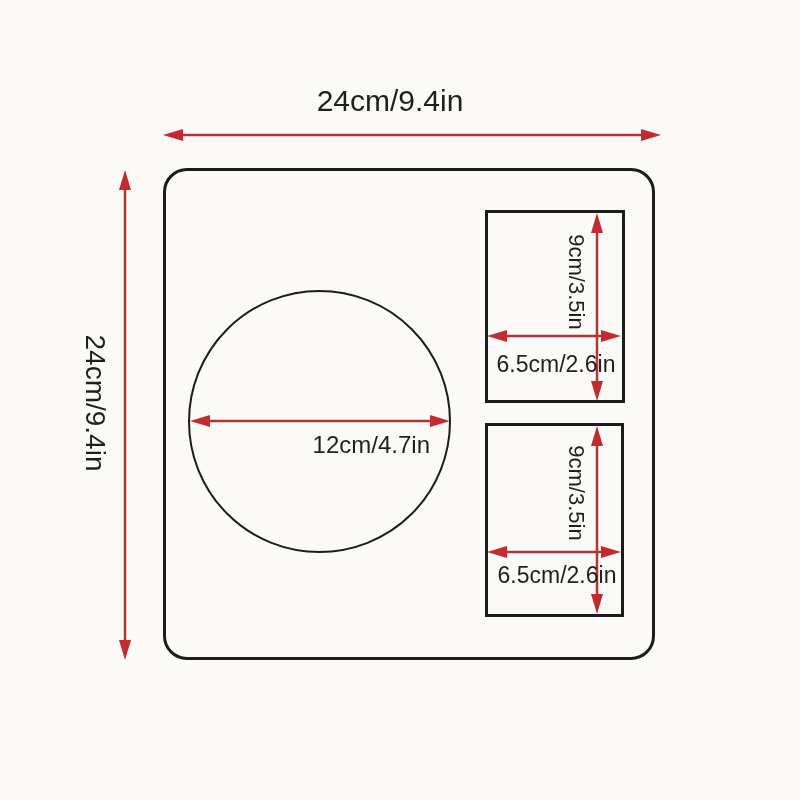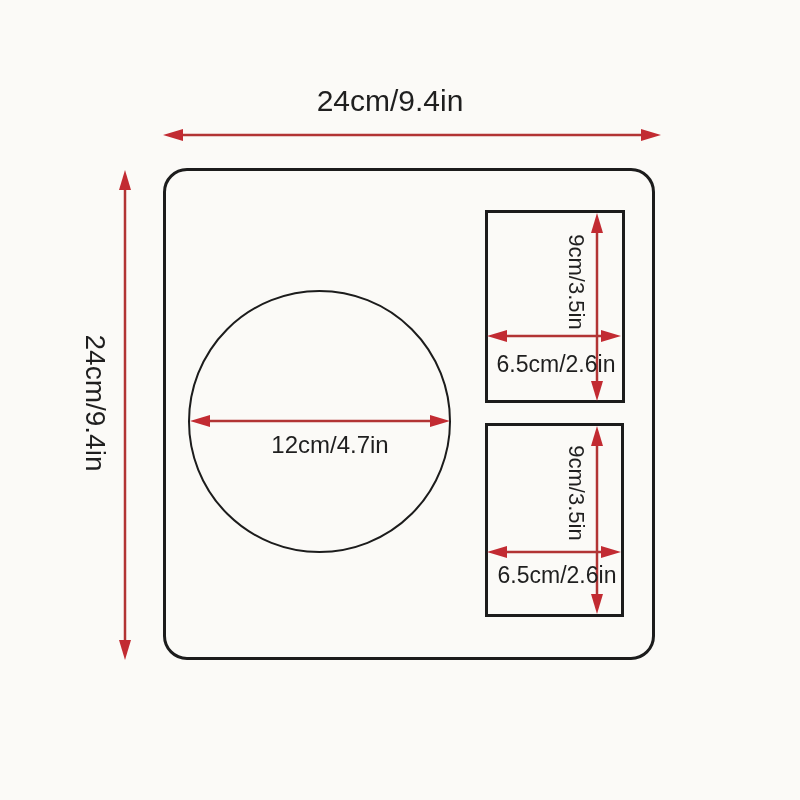--- a/index.html
+++ b/index.html
@@ -46,21 +46,21 @@
     white-space:nowrap;
     z-index:5;
     line-height:1.1;
   }
   .label-top{ left:190px; top:84px; width:400px; font-size:30px; }
   .label-left{
     left:-5px; top:388px; width:200px; height:30px;
     font-size:28px;
     transform:rotate(90deg);
   }
-  .label-circle{ left:230px; top:432px; width:200px; font-size:24px; }
+  .label-circle{ left:230px; top:432px; width:200px; font-size:24px;text-align:right; }
   .label-pocket-w{ width:200px; font-size:23px;text-align:center; }
   .label-pw-1{ left:456px; top:352px; }
   .label-pw-2{ left:457px; top:563px; }
   .label-pocket-h{
     width:160px; height:26px; font-size:22px;
     transform:rotate(90deg);
   }
   .label-ph-1{ left:495px; top:269px; }
   .label-ph-2{ left:495px; top:480px; }
 

